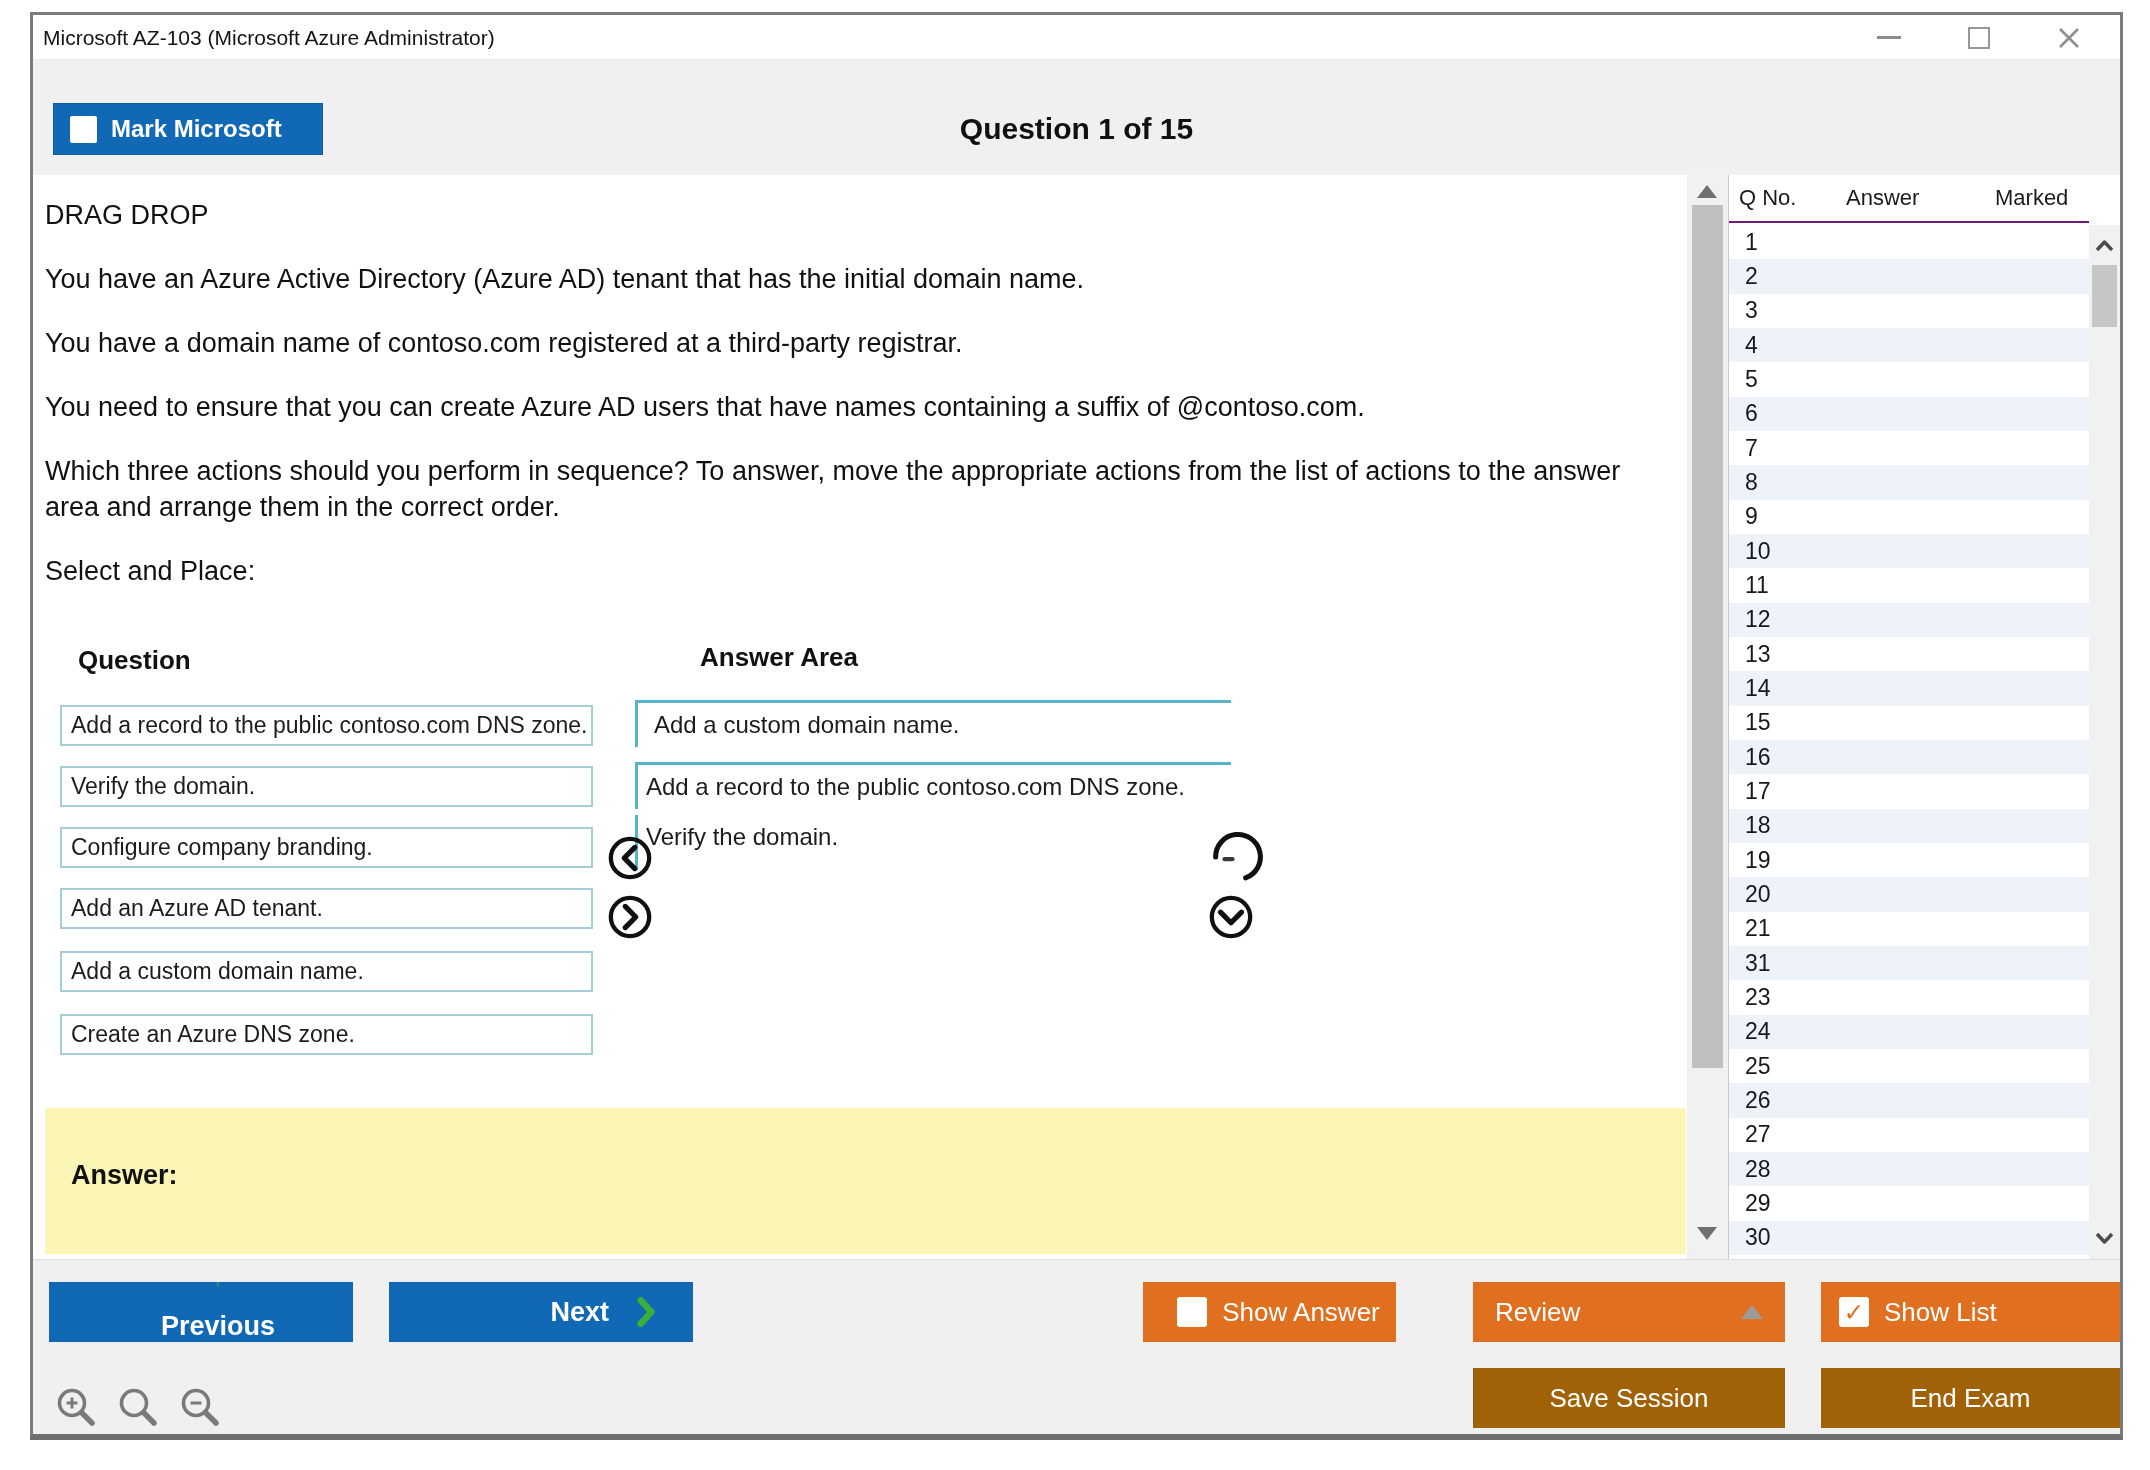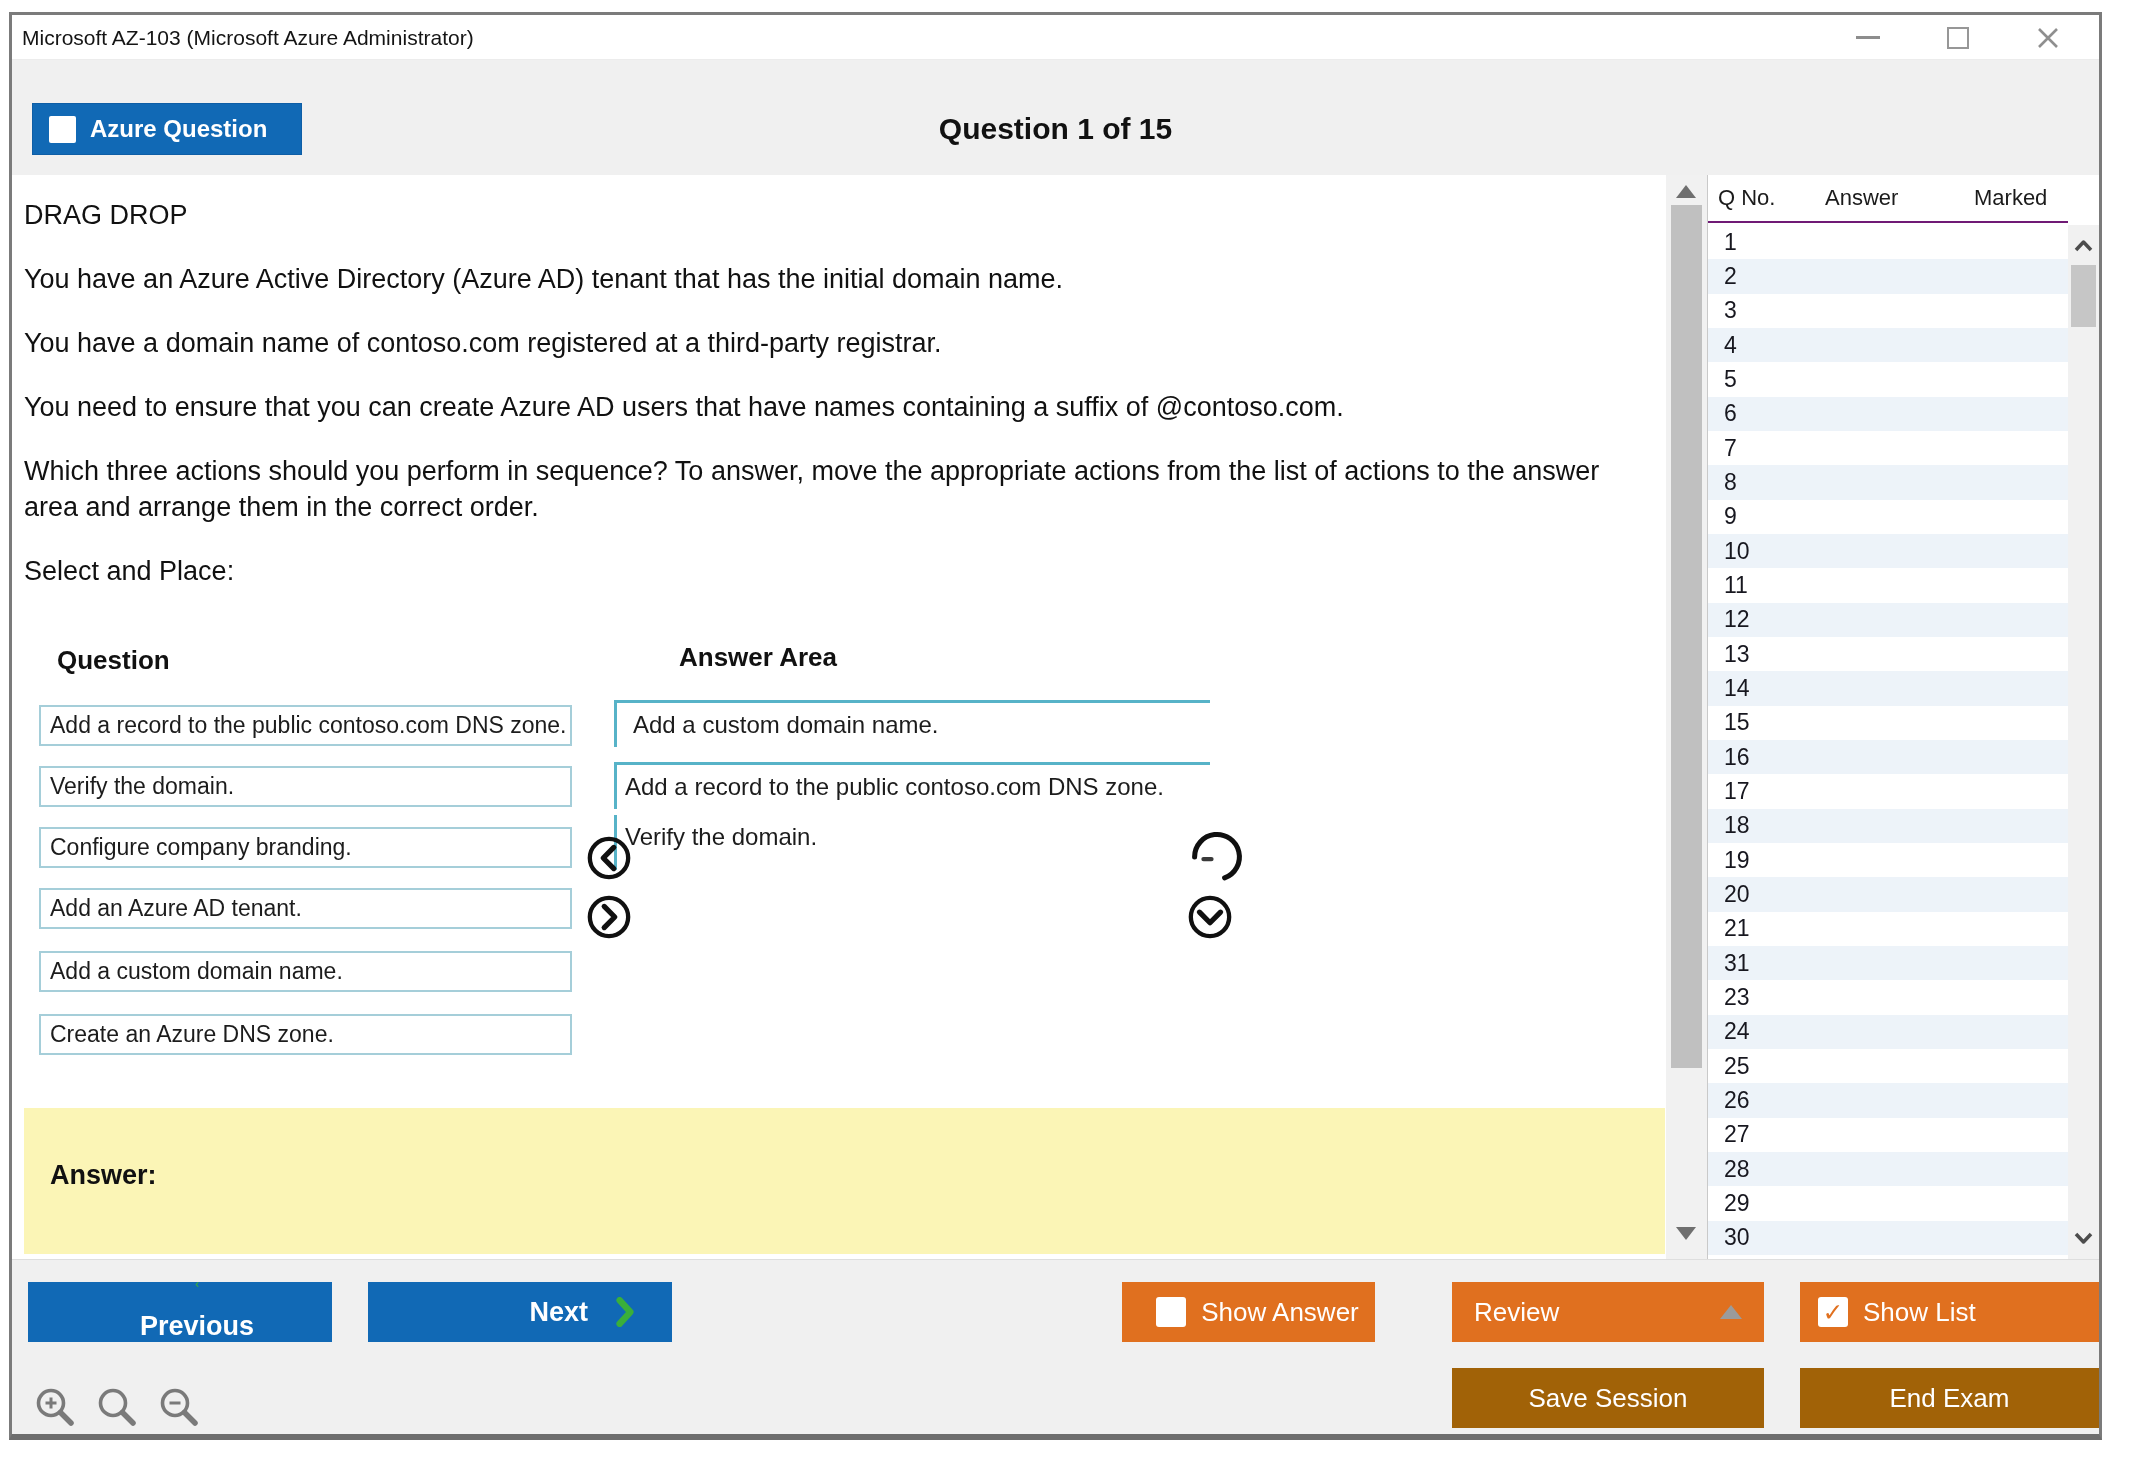--- a/index.html
+++ b/index.html
@@ -1,18 +1,18 @@
 <!DOCTYPE html>
 <html><head>
 <meta charset="utf-8">
 <style>
   * { margin:0; padding:0; box-sizing:border-box; }
   html,body { width:2150px; height:1470px; background:#ffffff; font-family:"Liberation Sans", sans-serif; overflow:hidden; }
 
-  .window { position:absolute; left:9px; top:12px; width:2093px; height:1428px;
+  .window { position:absolute; left:30px; top:12px; width:2093px; height:1428px;
             background:#fff; border:3px solid #7b7b7b; border-bottom-width:6px; border-bottom-color:#6e6e6e; }
 
   
   .titlebar { position:absolute; left:0; top:0; width:100%; height:45px; background:#fff; border-bottom:1px solid #ececec; }
   .titlebar .title { position:absolute; left:10px; top:11px; font-size:21px; color:#141414; }
   .win-controls { position:absolute; right:36px; top:0; height:45px; display:flex; align-items:center; gap:60px; }
   .wc { width:30px; height:30px; display:flex; align-items:center; justify-content:center; cursor:default; }
   .min-bar { width:24px; height:3px; background:#8d8d8d; }
   .max-box { width:22px; height:22px; border:2px solid #979797; }
 
@@ -117,21 +117,21 @@
         <svg width="28" height="28" viewBox="0 0 28 28">
           <path d="M5 5 L23 23 M23 5 L5 23" stroke="#8f8f8f" stroke-width="2.6" fill="none"></path>
         </svg>
       </div>
     </div>
   </div>
 
   <div class="headerbar">
     <div class="mark-btn">
       <span class="cb"></span>
-      <span class="lbl">Azure Question</span>
+      <span class="lbl">Mark Microsoft</span>
     </div>
     <div class="q-counter">Question 1 of 15</div>
   </div>
 
   <div class="content">
 
     <div class="main">
       <div class="qtext">
         <p>DRAG DROP</p>
         <p>You have an Azure Active Directory (Azure AD) tenant that has the initial domain name.</p>

